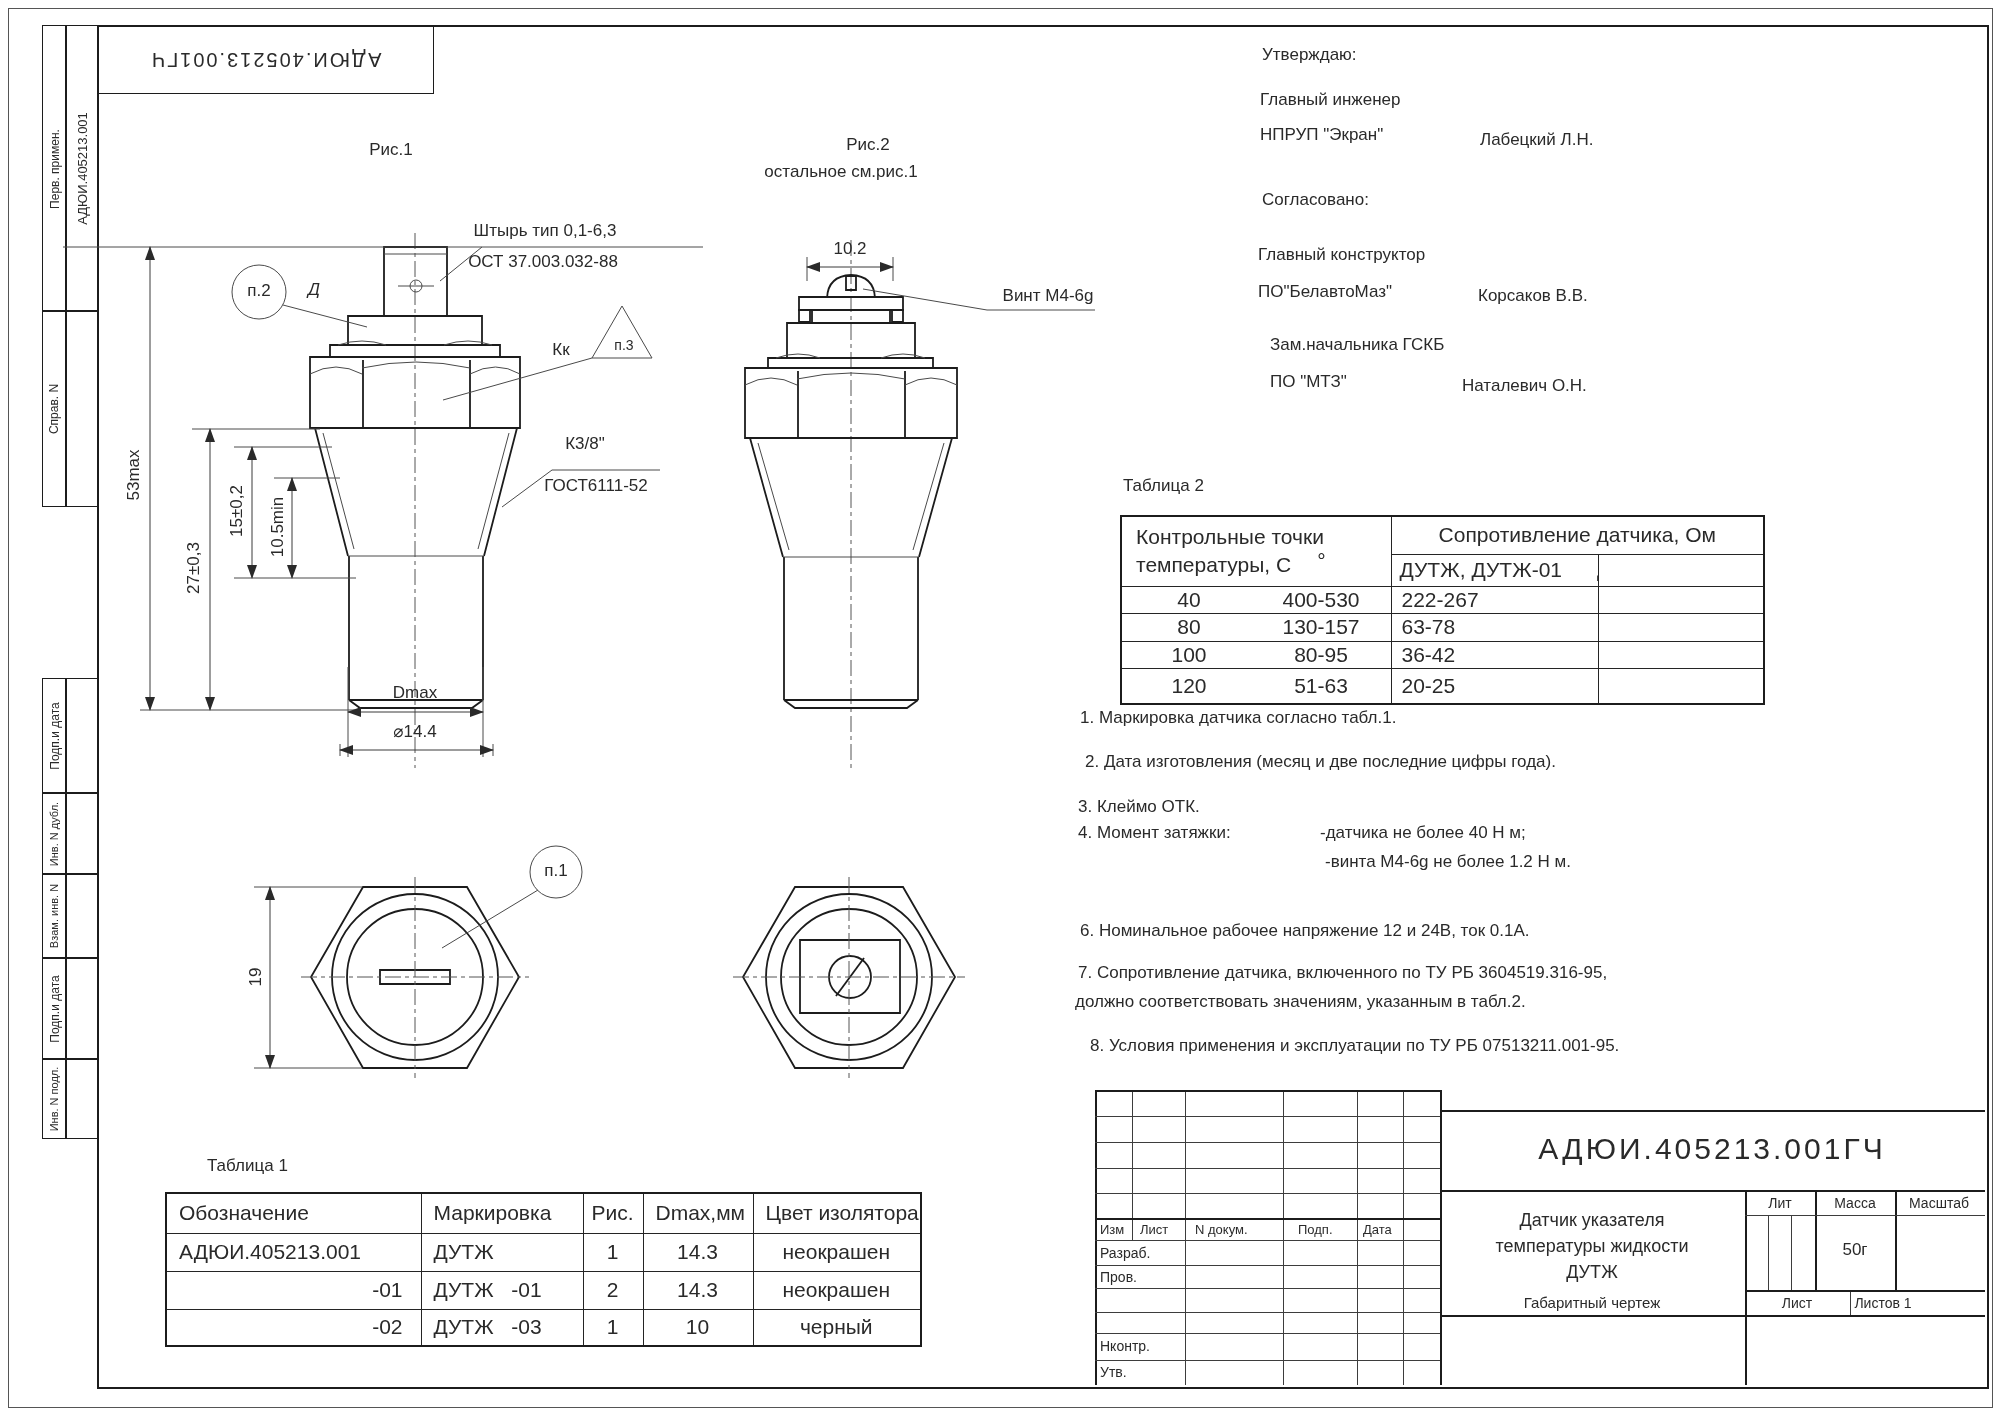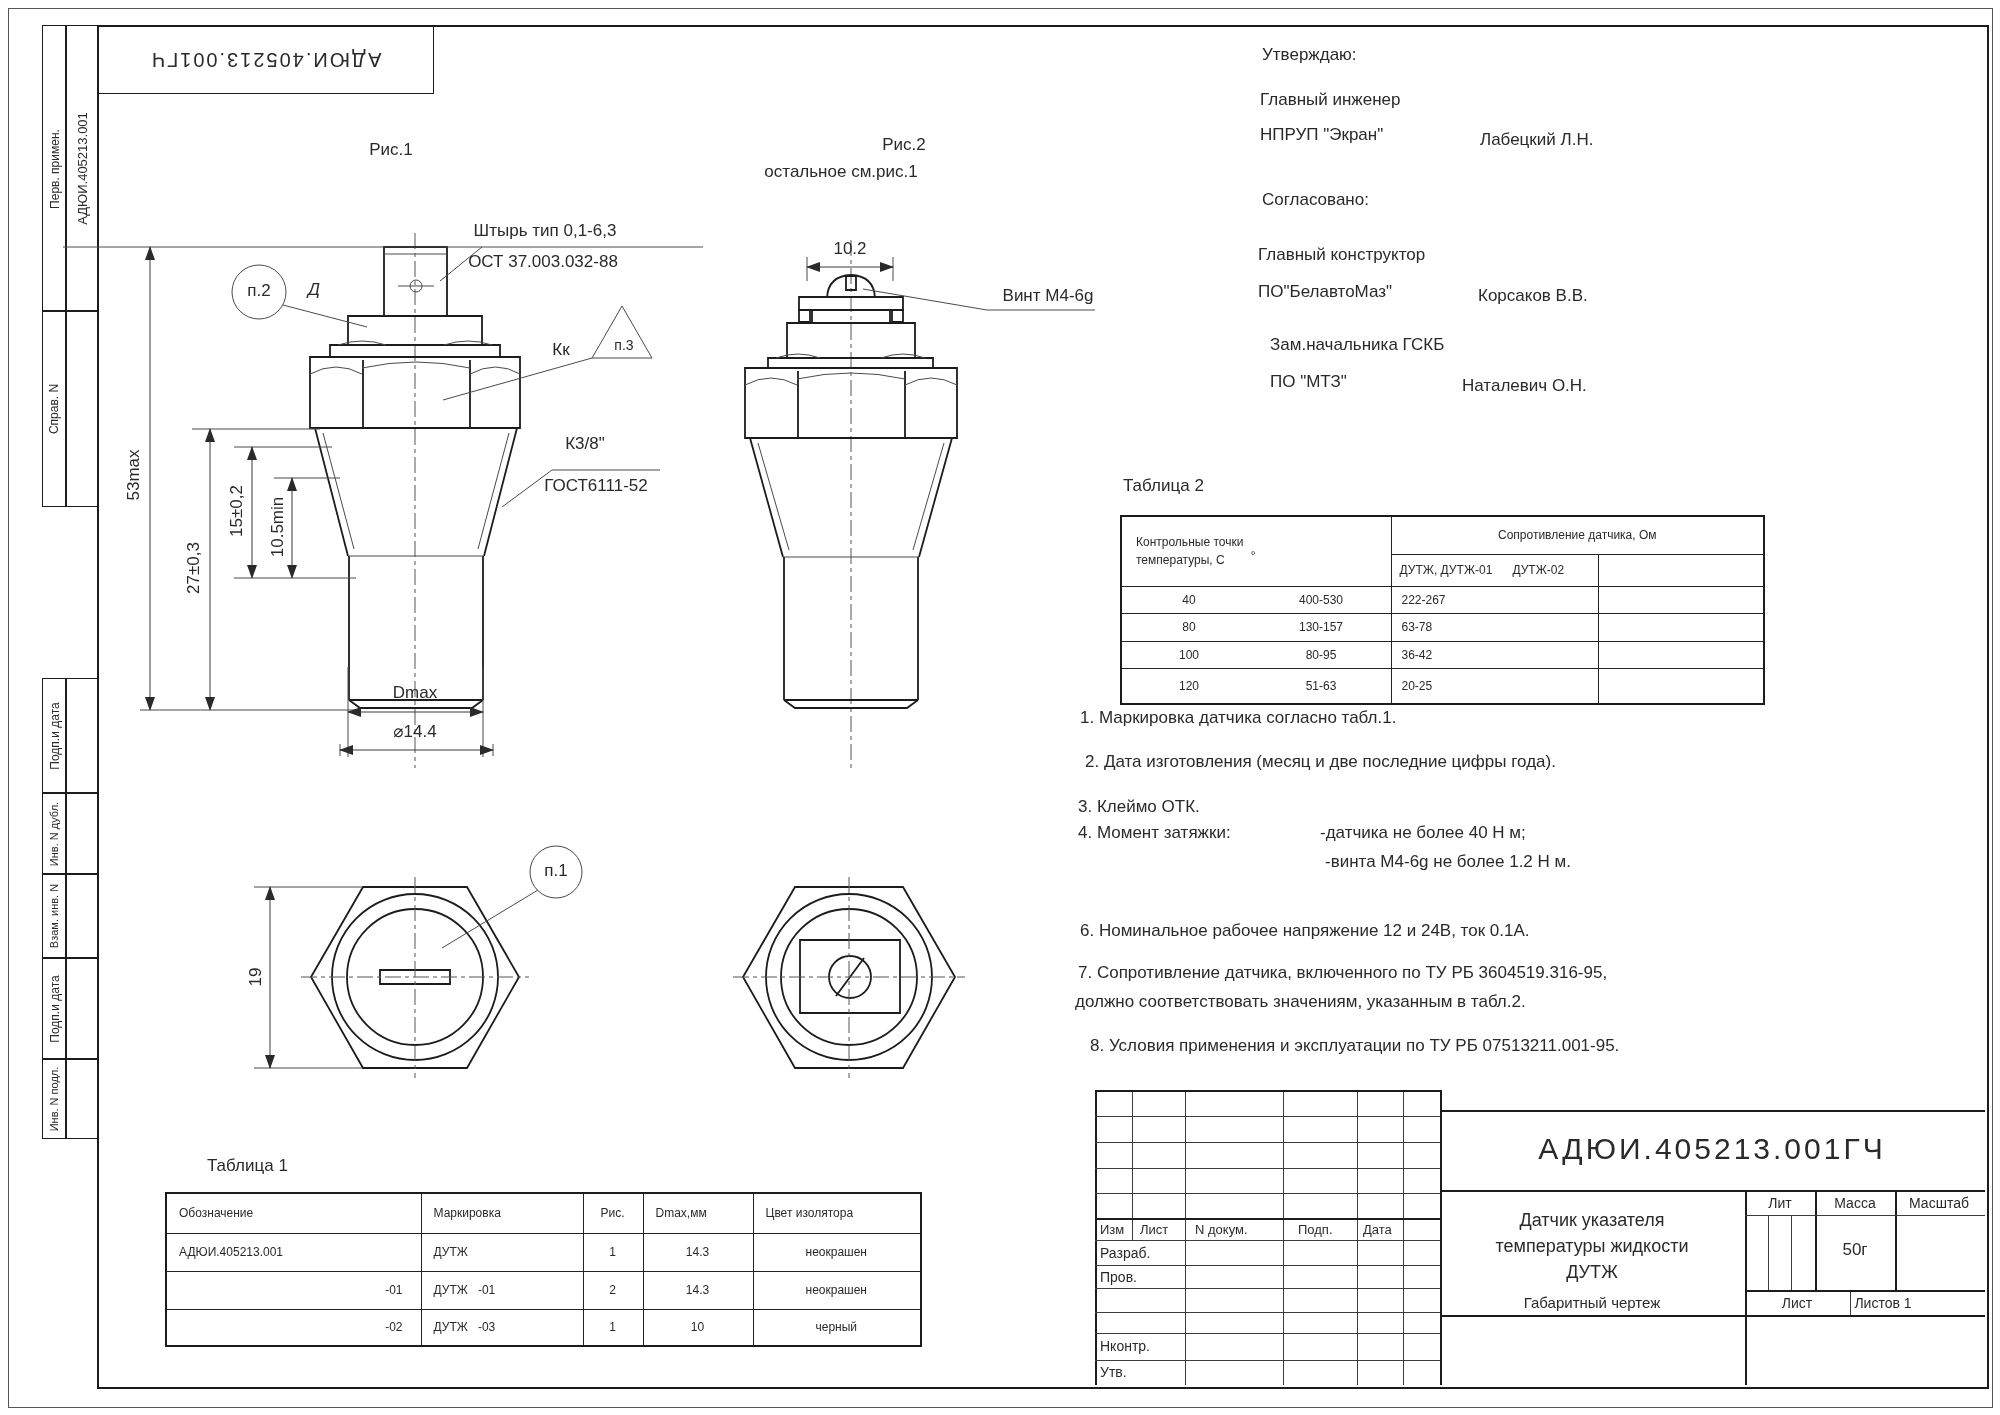--- a/index.html
+++ b/index.html
@@ -16,21 +16,21 @@
   .hl1{position:absolute;background:#3d3d3d;height:1px;}
   .vl1{position:absolute;background:#3d3d3d;width:1px;}
   .cellbox{position:absolute;border:1.5px solid #1c1c1c;display:flex;align-items:center;justify-content:center;}
   .vtext{transform:rotate(-90deg);white-space:nowrap;font-size:12px;color:#2a2a2a;}
   svg{position:absolute;left:0;top:0;pointer-events:none;}
   .ol{stroke:#1c1c1c;stroke-width:1.8;fill:none;}
   .tl{stroke:#4a4a4a;stroke-width:1;fill:none;}
   .dim{stroke:#3a3a3a;stroke-width:1;fill:none;marker-start:url(#ar);marker-end:url(#ar);}
   .cl{stroke:#555;stroke-width:1;fill:none;stroke-dasharray:16 4 4 4;}
   table{position:absolute;border-collapse:collapse;table-layout:fixed;font-family:"Liberation Sans",sans-serif;}
-  .t2 td,.t1 td{border:1.3px solid #242424;font-size:12px;color:#2a2a2a;overflow:hidden;}
+  .t2 td,.t1 td{border:1.3px solid #242424;font-size:21px;color:#2a2a2a;overflow:hidden;}
   .t2{border:2px solid #1c1c1c;}
   .t1{border:2px solid #1c1c1c;}
   .t2 .half{display:inline-block;width:132px;text-align:center;}
   .t2 .res{padding-left:10px;}
   .t1 td{padding-left:12px;}
   .t1 td.c{text-align:center;padding-left:0;}
   .t1 tr.r td:first-child{text-align:right;padding-right:18px;}
   .tb-label{position:absolute;font-size:13px;color:#2a2a2a;white-space:nowrap;}
 </style>
 </head>
@@ -188,21 +188,21 @@
   <div class="txt ctr" style="left:596px;top:486px;">ГОСТ6111-52</div>
   <div class="txt rotc" style="left:134px;top:475px;">53max</div>
   <div class="txt rotc" style="left:194px;top:568px;">27±0,3</div>
   <div class="txt rotc" style="left:237px;top:511px;">15±0,2</div>
   <div class="txt rotc" style="left:278px;top:527px;">10.5min</div>
   <div class="txt ctr" style="left:415px;top:693px;">Dmax</div>
   <div class="txt ctr" style="left:415px;top:732px;">⌀14.4</div>
   <div class="txt rotc" style="left:256px;top:977px;">19</div>
   <div class="txt ctr" style="left:556px;top:871px;">п.1</div>
 
-  <div class="txt ctr" style="left:868px;top:145px;margin-left:36px;">Рис.2</div>
+  <div class="txt ctr" style="left:868px;top:145px;">Рис.2</div>
   <div class="txt ctr" style="left:841px;top:172px;">остальное см.рис.1</div>
   <div class="txt ctr" style="left:850px;top:249px;">10.2</div>
   <div class="txt ctr" style="left:1048px;top:296px;">Винт М4-6g</div>
 
   <div class="txt" style="left:1262px;top:45px;">Утверждаю:</div>
   <div class="txt" style="left:1260px;top:90px;">Главный инженер</div>
   <div class="txt" style="left:1260px;top:125px;">НПРУП "Экран"</div>
   <div class="txt" style="left:1480px;top:130px;">Лабецкий Л.Н.</div>
   <div class="txt" style="left:1262px;top:190px;">Согласовано:</div>
   <div class="txt" style="left:1258px;top:245px;">Главный конструктор</div>

